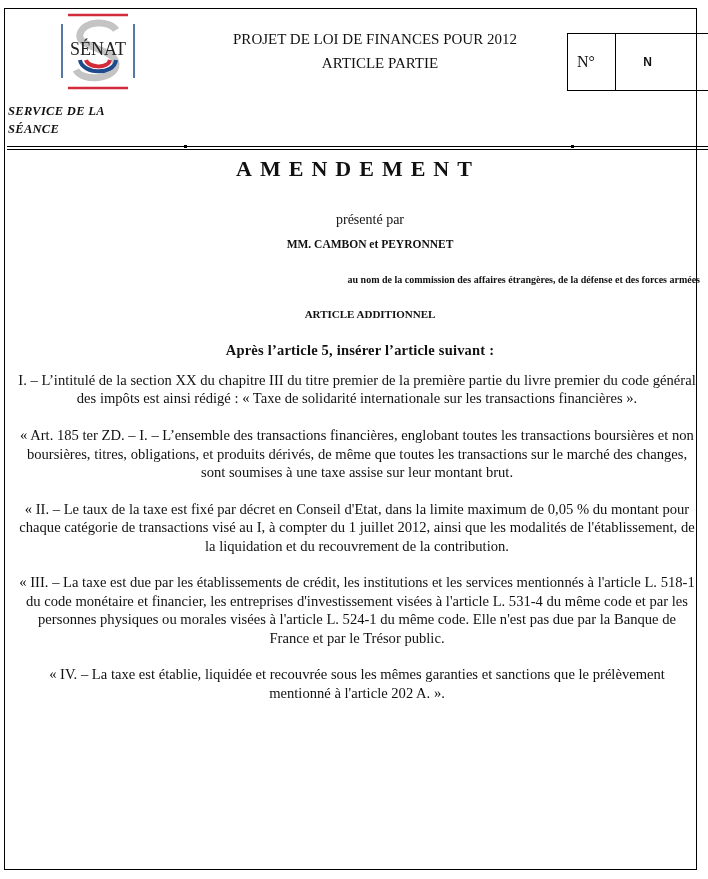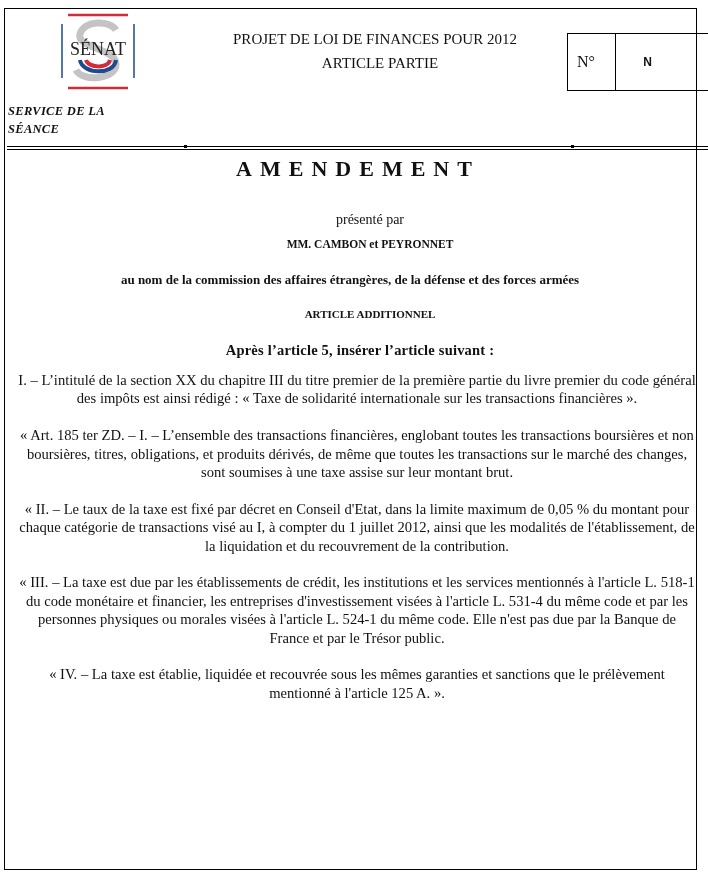--- a/index.html
+++ b/index.html
@@ -130,21 +130,21 @@
       text-align: center; font-size: 14px; line-height: 18px;
     }
     .authors {
       position: absolute;
       left: 0; top: 236px; width: 740px;
       text-align: center; font-weight: bold; font-size: 11.5px; line-height: 16px;
     }
     .committee {
       position: absolute;
       left: 0; top: 272px; width: 700px;
-      text-align: center; font-weight: bold; font-size: 13px; line-height: 16px;
+      text-align: right; font-weight: bold; font-size: 10px; line-height: 16px;
     }
     .article-add {
       position: absolute;
       left: 0; top: 306px; width: 740px;
       text-align: center; font-weight: bold; font-size: 11px; line-height: 16px;
     }
     .after-article {
       position: absolute;
       left: 0; top: 340px; width: 720px;
       text-align: center; font-weight: bold; font-size: 14.5px; line-height: 20px;
@@ -203,14 +203,14 @@
 <div class="authors">MM.  CAMBON et PEYRONNET</div>
 <div class="committee">au nom de la commission des affaires étrangères, de la défense et des forces armées</div>
 <div class="article-add">ARTICLE ADDITIONNEL</div>
 <div class="after-article">Après l’article 5, insérer l’article suivant :</div>
 
 <div class="body-text">
   <p>I. – L’intitulé de la section XX du chapitre III du titre premier de la première partie du livre premier du code général des impôts est ainsi rédigé : « Taxe de solidarité internationale sur les transactions financières ».</p>
   <p>« Art. 185 ter ZD. – I. –  L’ensemble des transactions financières, englobant toutes les transactions boursières et non boursières, titres, obligations, et produits dérivés, de même que toutes les transactions sur le marché des changes, sont soumises à une taxe assise sur leur montant brut.</p>
   <p>« II. – Le taux de la taxe est fixé par décret en Conseil d'Etat, dans la limite maximum de 0,05 % du montant pour chaque catégorie de transactions visé au I, à compter du 1 juillet 2012, ainsi que les modalités de l'établissement, de la liquidation et du recouvrement de la contribution.</p>
   <p>« III. – La taxe est due par les établissements de crédit, les institutions et les services mentionnés à l'article L. 518-1 du code monétaire et financier, les entreprises d'investissement visées à l'article L. 531-4 du même code et par les personnes physiques ou morales visées à l'article L. 524-1 du même code. Elle n'est pas due par la Banque de France et par le Trésor public.</p>
-  <p>« IV. – La taxe est établie, liquidée et recouvrée sous les mêmes garanties et sanctions que le prélèvement mentionné à l'article 125 A. ».</p>
+  <p>« IV. – La taxe est établie, liquidée et recouvrée sous les mêmes garanties et sanctions que le prélèvement mentionné à l'article 202 A. ».</p>
 </div>
 
 </body></html>

